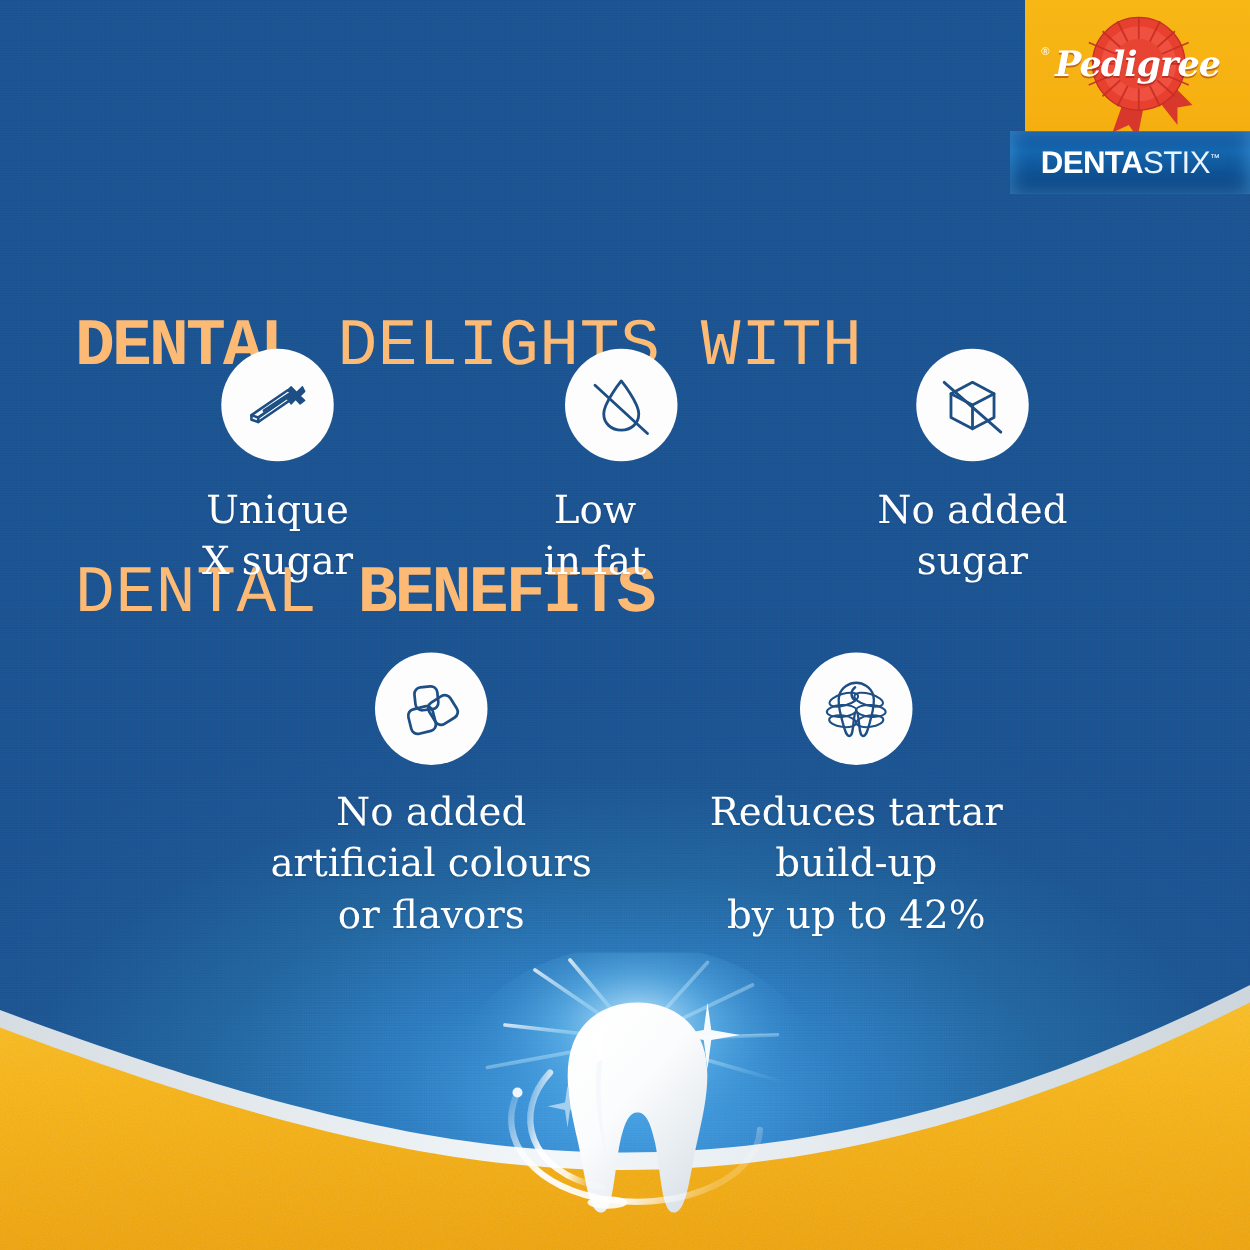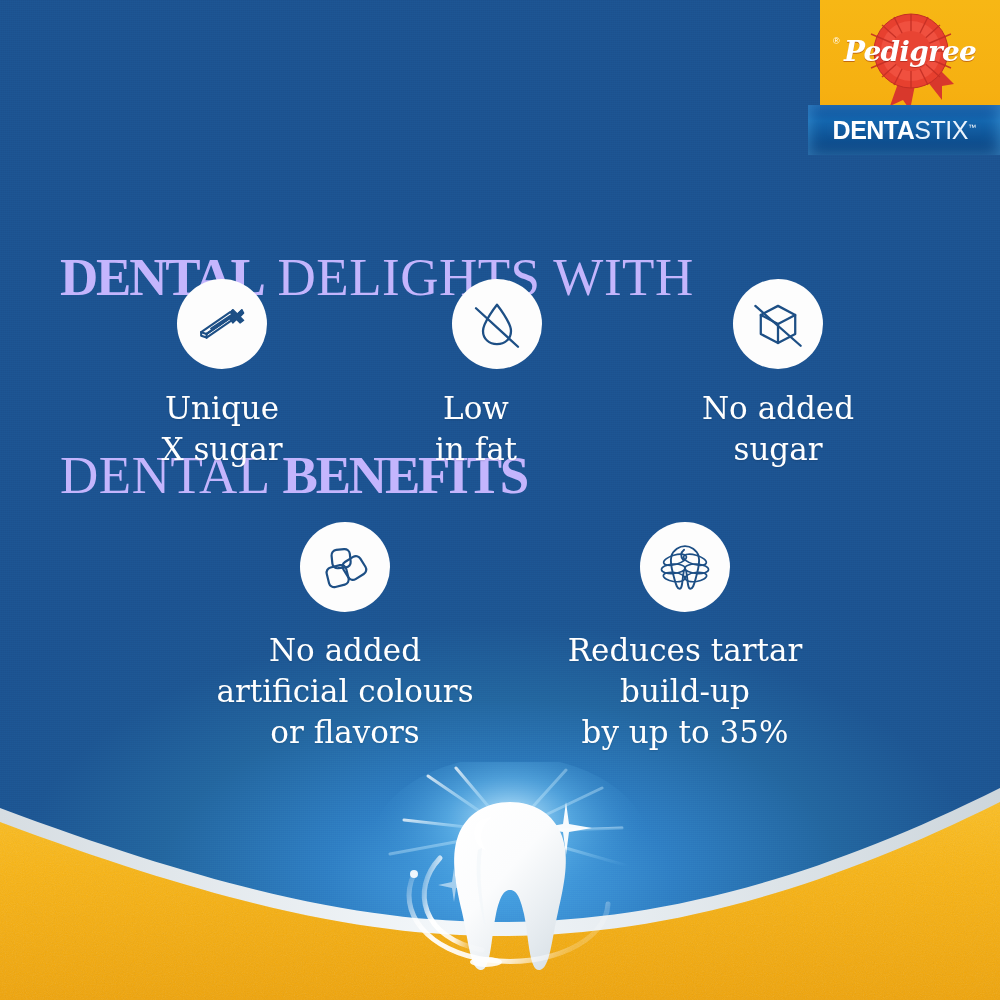--- a/index.html
+++ b/index.html
@@ -92,22 +92,22 @@
   }
   .ds-a { font-weight: bold; }
   .ds-b { font-weight: normal; color: #eaf4fd; }
   .ds-tm { font-size: 8px; vertical-align: super; font-weight: normal; }
 
   
   .headline {
     position: absolute;
     left: 60px; top: 76px;
     width: 740px;
-    color: #c4b5fd;
-    font-family: Liberation Serif, serif;
+    color: #fdba74;
+    font-family: Liberation Mono, monospace;
     font-size: 53px;
     line-height: 66px;
     letter-spacing: -0.5px;
     white-space: pre-line;
   }
   .hl-line { display: block; }
   .hl-bold {
     font-weight: bold;
     letter-spacing: -2.2px;
   }
@@ -289,21 +289,21 @@
           <ellipse cx="20" cy="43" rx="12" ry="5" transform="rotate(8 20 43)"></ellipse>
           <ellipse cx="43" cy="24" rx="13" ry="5.2" transform="rotate(16 43 24)"></ellipse>
           <ellipse cx="45" cy="34" rx="13" ry="5.2" transform="rotate(4 45 34)"></ellipse>
           <ellipse cx="44" cy="43" rx="12" ry="5" transform="rotate(-8 44 43)"></ellipse>
         </g>
       </g>
     </svg>
   </div>
   <div class="benefit-label" style="left:555px; top:630px;">Reduces tartar
 build-up
-by up to 35%</div>
+by up to 42%</div>
 
   <div class="tooth-wrap">
     <svg class="sparkburst" viewBox="0 0 280 238">
       <defs>
         <radialGradient id="glowA" cx="50%" cy="34%" r="50%">
           <stop offset="0%" stop-color="#cfeeff" stop-opacity="0.95"></stop>
           <stop offset="45%" stop-color="#74c6f4" stop-opacity="0.45"></stop>
           <stop offset="100%" stop-color="#2f86c8" stop-opacity="0"></stop>
         </radialGradient>
         <linearGradient id="rayG" x1="0" y1="0" x2="1" y2="1">

